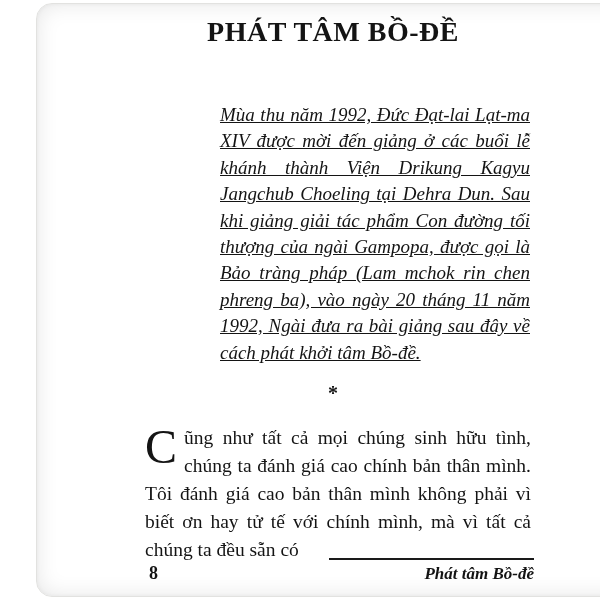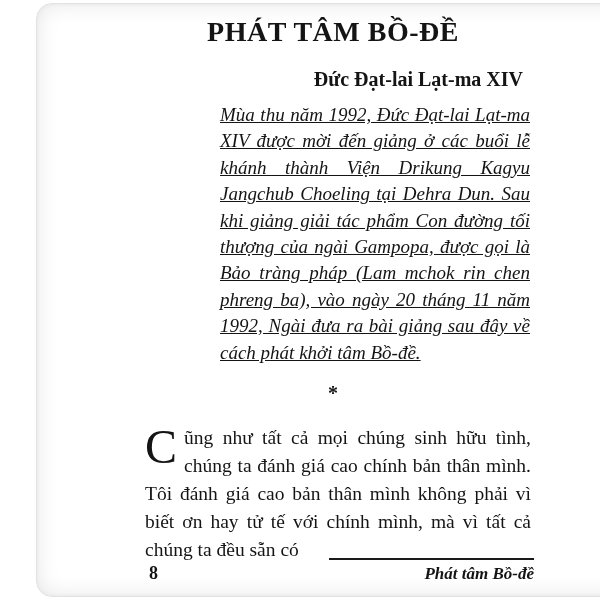--- a/index.html
+++ b/index.html
@@ -102,21 +102,20 @@
   }
 </style>
 </head>
 <body>
 
 <div class="stage">
   <div class="page">
 
     <h1 class="title">PHÁT TÂM BỒ-ĐỀ</h1>
 
-    <div class="author">Đức Đạt-lai Lạt-ma XIV</div>
 
     <p class="intro">Mùa thu năm 1992, Đức Đạt-lai Lạt-ma XIV được mời đến giảng ở các buổi lễ khánh thành Viện Drikung Kagyu Jangchub Choeling tại Dehra Dun. Sau khi giảng giải tác phẩm Con đường tối thượng của ngài Gampopa, được gọi là Bảo tràng pháp (Lam mchok rin chen phreng ba), vào ngày 20 tháng 11 năm 1992, Ngài đưa ra bài giảng sau đây về cách phát khởi tâm Bồ-đề.</p>
 
     <div class="separator">*</div>
 
     <p class="body-par"><span class="dropcap">C</span><span>ũng như tất cả mọi chúng sinh hữu tình, chúng ta đánh giá cao chính bản thân mình. Tôi đánh giá cao bản thân mình không phải vì biết ơn hay tử tế với chính mình, mà vì tất cả chúng ta đều sẵn có</span></p>
 
     <div class="footer">
       <span class="pagenum">8</span>
       <span class="running">Phát tâm Bồ-đề</span>

